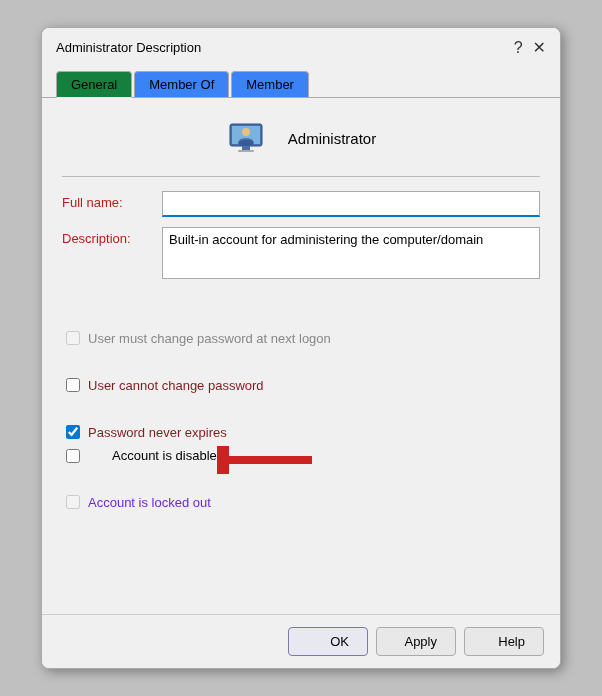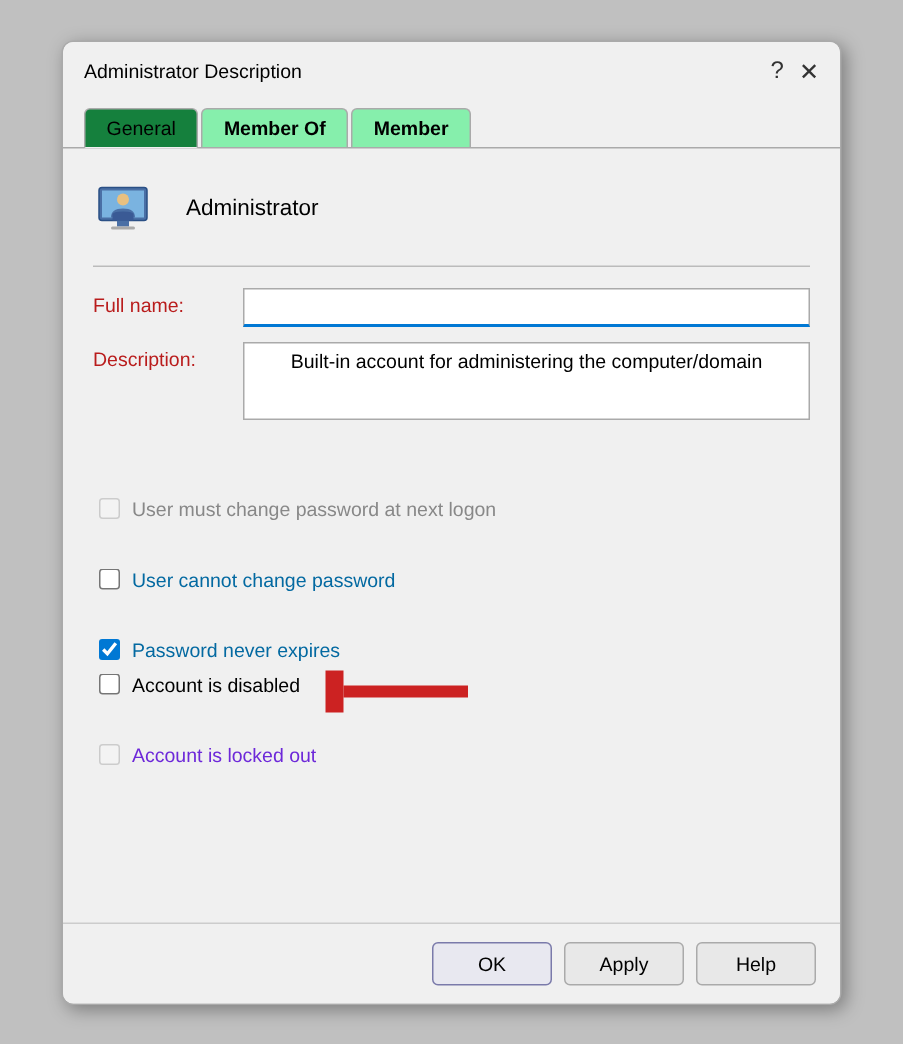--- a/index.html
+++ b/index.html
@@ -49,45 +49,45 @@
       display: flex;
       padding: 8px 14px 0 14px;
       background: #f0f0f0;
       gap: 2px;
     }
     .tab {
       padding: 5px 14px;
       border: 1px solid #aaa;
       border-bottom: none;
       border-radius: 4px 4px 0 0;
-      background: #86efac;
+      background: #3b82f6;
       cursor: pointer;
       font-size: 13px;
       color: #000;
-      font-weight: bold;
     }
     .tab.active {
       background: #15803d;
       border-bottom: 1px solid #f0f0f0;
       margin-bottom: -1px;
       z-index: 1;
       font-weight: 400;
     }
     .tab-content {
       background: #f0f0f0;
       border-top: 1px solid #aaa;
       padding: 16px 20px 16px 20px;
     }
     .user-header {
       display: flex;
       align-items: center;
       gap: 14px;
       padding-bottom: 14px;
       border-bottom: 1px solid #bbb;
       margin-bottom: 14px;
+      justify-content: center;
     }
     .user-icon {
       width: 48px;
       height: 48px;
     }
     .user-name {
       font-size: 15px;
       font-weight: 400;
     }
     .form-row {
@@ -115,39 +115,38 @@
     .form-textarea {
       flex: 1;
       border: 1px solid #aaa;
       background: #fff;
       padding: 4px 6px;
       font-size: 13px;
       outline: none;
       resize: none;
       height: 52px;
       font-family: inherit;
-      text-align: center;
     }
     .checkbox-row {
       display: flex;
       align-items: flex-start;
       gap: 8px;
       margin-bottom: 8px;
       padding-left: 4px;
       margin-top: 32px;
     }
     .checkbox-row input[type="checkbox"] {
       width: 14px;
       height: 14px;
       cursor: pointer;
       accent-color: #0078d4;
     }
     .checkbox-row label {
       font-size: 13px;
-      color: #0369a1;
+      color: #7f1d1d;
       cursor: pointer;
       user-select: none;
     }
     .checkbox-row.disabled label {
       color: #888;
     }
     .button-bar {
       display: flex;
       justify-content: flex-end;
       align-items: center;
@@ -158,20 +157,21 @@
     }
     .btn {
       min-width: 80px;
       padding: 6px 18px;
       font-size: 13px;
       border: 1px solid #aaa;
       border-radius: 4px;
       background: #e8e8e8;
       cursor: pointer;
       color: #000;
+      text-align: right;
     }
     .btn.ok {
       background: #e8e8f0;
       border: 1px solid #7a7aaa;
     }
     .spacer-area {
       height: 80px;
     }
   </style>
 </head>
@@ -239,21 +239,21 @@
     <div class="checkbox-row">
       <input type="checkbox" id="cb2" style="">
       <label for="cb2">User cannot change password</label>
     </div>
 
     <div class="checkbox-row">
       <input type="checkbox" id="cb3" checked="" style="">
       <label for="cb3">Password never expires</label>
     </div>
 
-    <div style="display:flex; align-items:center; margin-bottom:0; padding-left:4px; position:relative;">
+    <div style="display:flex; align-items:center; margin-bottom:0; padding-left:4px; position:relative;gap:24px;">
       <input type="checkbox" id="cb4" style="width: 14px; height: 14px; cursor: pointer; margin-right: 8px;">
       <label for="cb4" style="font-size:13px; cursor:pointer; user-select:none;">Account is disabled</label>
 
       <svg style="position:absolute; left:155px; top:-2px;" width="100" height="28" viewBox="0 0 100 28" xmlns="http://www.w3.org/2000/svg">
         <defs>
           <marker id="arrowhead" markerWidth="8" markerHeight="8" refX="0" refY="3" orient="auto">
             <polygon points="0 0, 8 3, 0 6" fill="#cc2222"></polygon>
           </marker>
         </defs>
         <line x1="95" y1="14" x2="12" y2="14" stroke="#cc2222" stroke-width="8" marker-end="url(#arrowhead)"></line>

